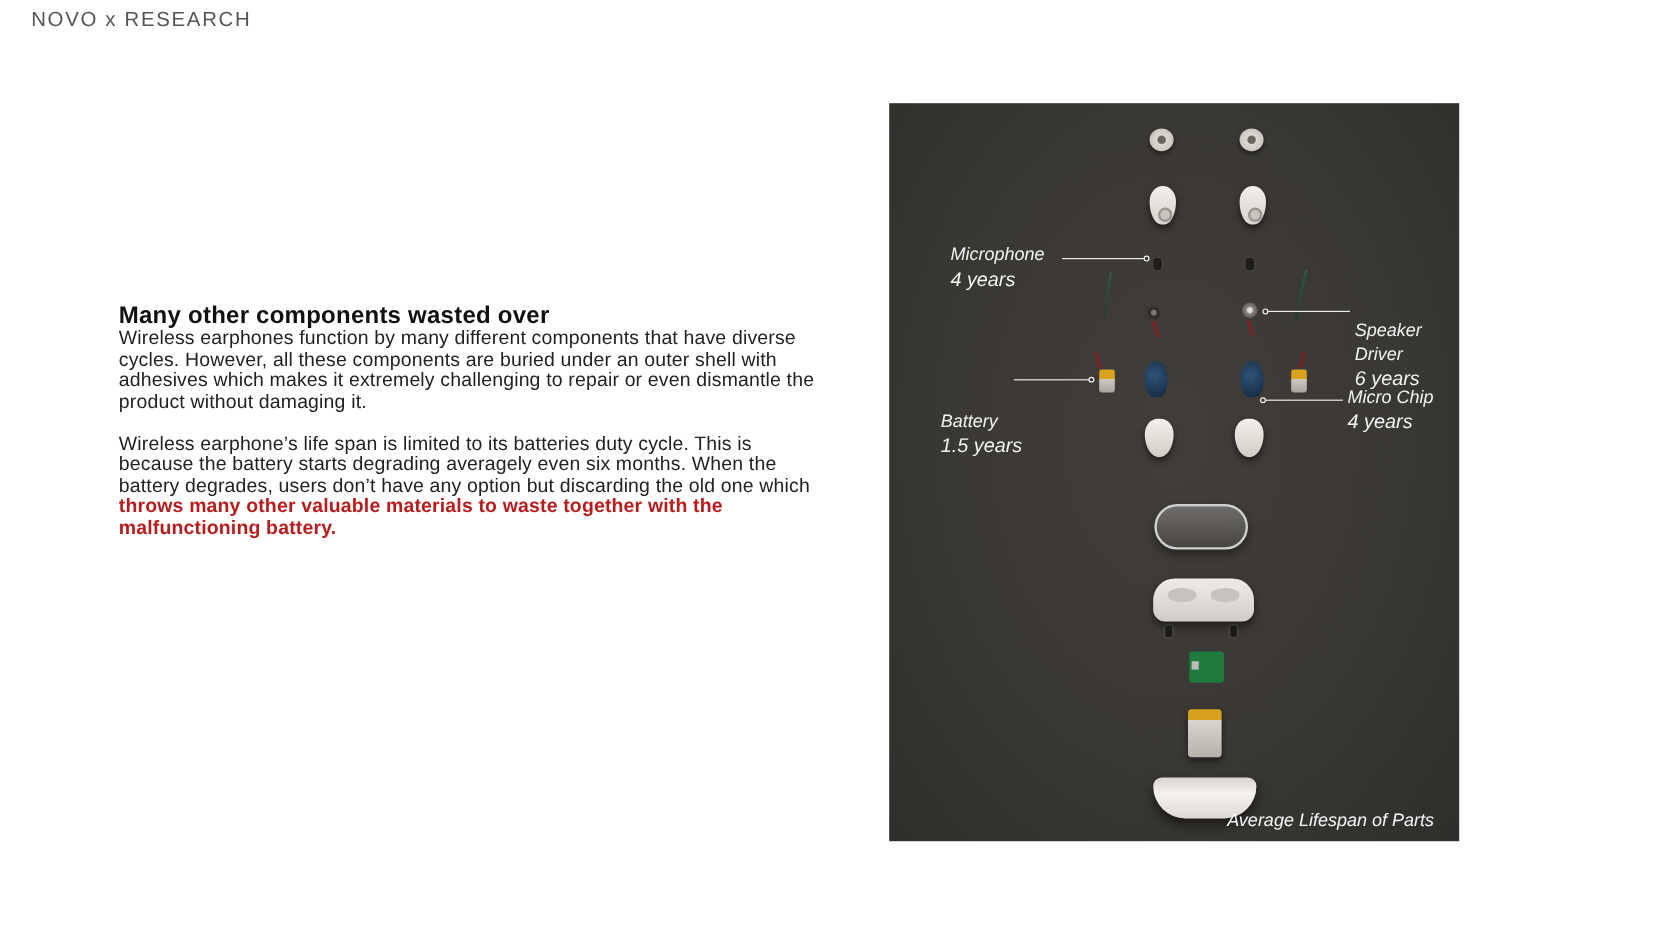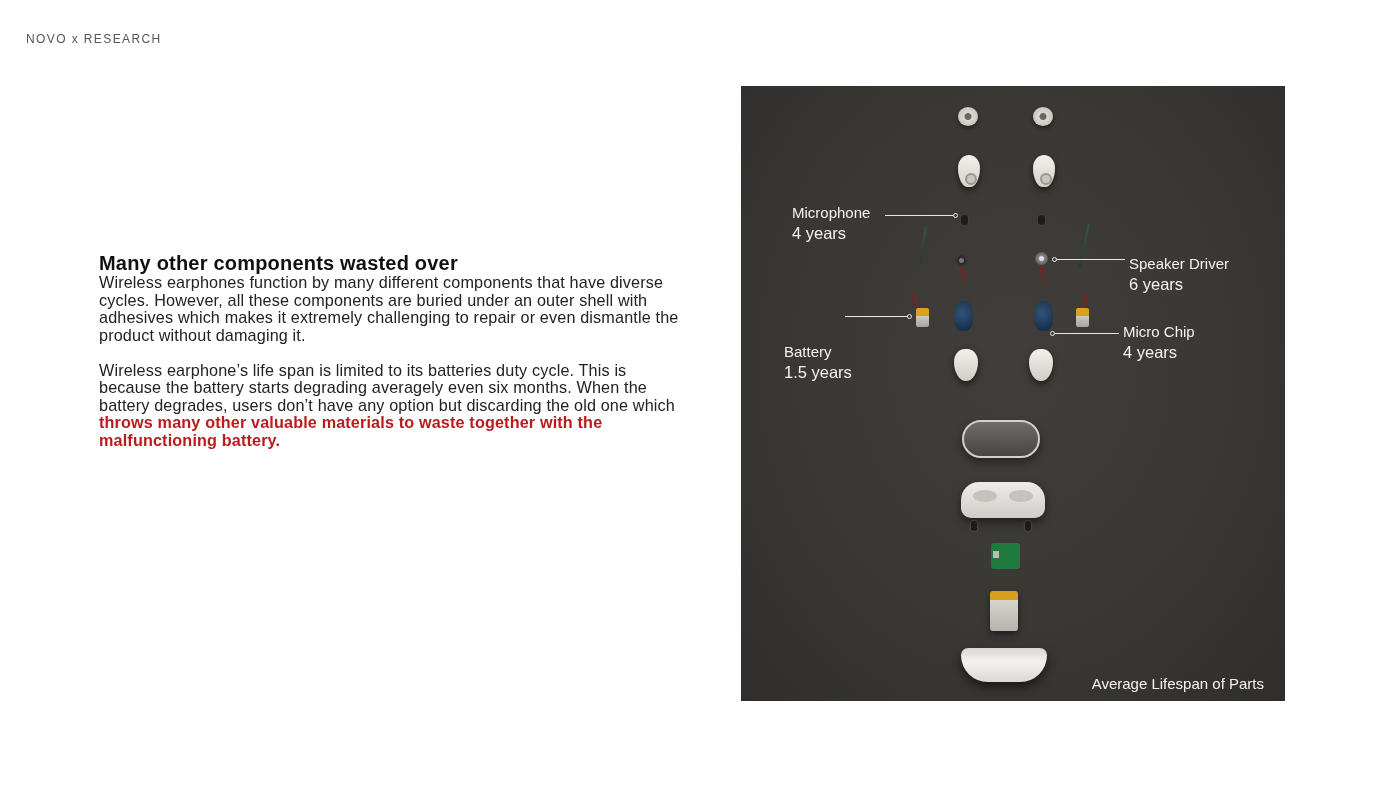--- a/index.html
+++ b/index.html
@@ -1,46 +1,47 @@
 <!DOCTYPE html>
 <html><head>
   <meta charset="utf-8">
   <style>
     * { margin: 0; padding: 0; box-sizing: border-box; }
     html, body { width: 1400px; height: 788px; background: #ffffff; overflow: hidden; }
     body { position: relative; font-family: "DejaVu Sans", "Liberation Sans", sans-serif; color: #1a1a1a; }
 
     .brand {
-      position: absolute; left: 26px; top: 32px;
+      position: absolute; left: 26px; top: 7px;
       font-family: "Liberation Sans", sans-serif;
-      font-size: 12px; letter-spacing: 1.4px; color: #555;
+      font-size: 17px; letter-spacing: 1.4px; color: #555;
     }
 
     .text-col { position: absolute; left: 99px; top: 252px; width: 580px; }
     .headline {
       font-family: "Liberation Sans", sans-serif;
       font-weight: 700; font-size: 20px; line-height: 22px; color: #111;
       letter-spacing: 0.2px;
     }
     .headline span { display: block; }
     .para {
       font-family: "Liberation Sans", sans-serif;
       font-size: 16.2px; line-height: 17.5px; color: #222;
       letter-spacing: 0.15px;
     }
     .para b { font-weight: 700; color: #b91c1c; }
     .p1 { }
     .p2 { margin-top: 17.5px; }
     .p3 { margin-top: 17.5px; }
 
     .photo {
-      position: absolute; left: 741px; top: 86px; width: 544px; height: 615px;
+      position: absolute; left: 741px; top: 86px; width: 475px; height: 615px;
       background:
         radial-gradient(ellipse at 50% 45%, #403d3a 0%, #3a3835 55%, #302e2c 100%);
       overflow: hidden;
+      font-style: italic;
     }
 
     
     .part { position: absolute; }
     .tip { width: 20px; height: 19px; border-radius: 50%;
       background: radial-gradient(circle at 50% 50%, #6a6560 0 3px, #dcd8d2 4px, #bdb8b1 100%);
       box-shadow: 0 2px 4px rgba(0,0,0,.5); }
     .shell-top { width: 22px; height: 32px; border-radius: 50% 50% 45% 45% / 40% 40% 60% 60%;
       background: linear-gradient(180deg, #f2f0ec, #d6d2cc);
       box-shadow: 0 3px 6px rgba(0,0,0,.55); }
@@ -134,21 +135,21 @@
   <div class="part case-battery" style="left:249px; top:505px;"></div>
   <div class="part case-bottom" style="left:220px; top:562px;"></div>
 
   <div class="label" style="left:51px; top:117px;">
     <div>Microphone</div>
     <div class="years">4 years</div>
   </div>
   <div class="leader" style="left:144px; top:129px; width:70px;"></div>
   <div class="dot" style="left:212px; top:127px;"></div>
 
-  <div class="label" style="left:388px; top:168px;">
+  <div class="label" style="left:388px; top:180px;">
     <div>Speaker Driver</div>
     <div class="years">6 years</div>
   </div>
   <div class="leader" style="left:314px; top:173px; width:70px;"></div>
   <div class="dot" style="left:311px; top:171px;"></div>
 
   <div class="label" style="left:43px; top:219px;margin-top:37px;">
     <div>Battery</div>
     <div class="years">1.5 years</div>
   </div>

